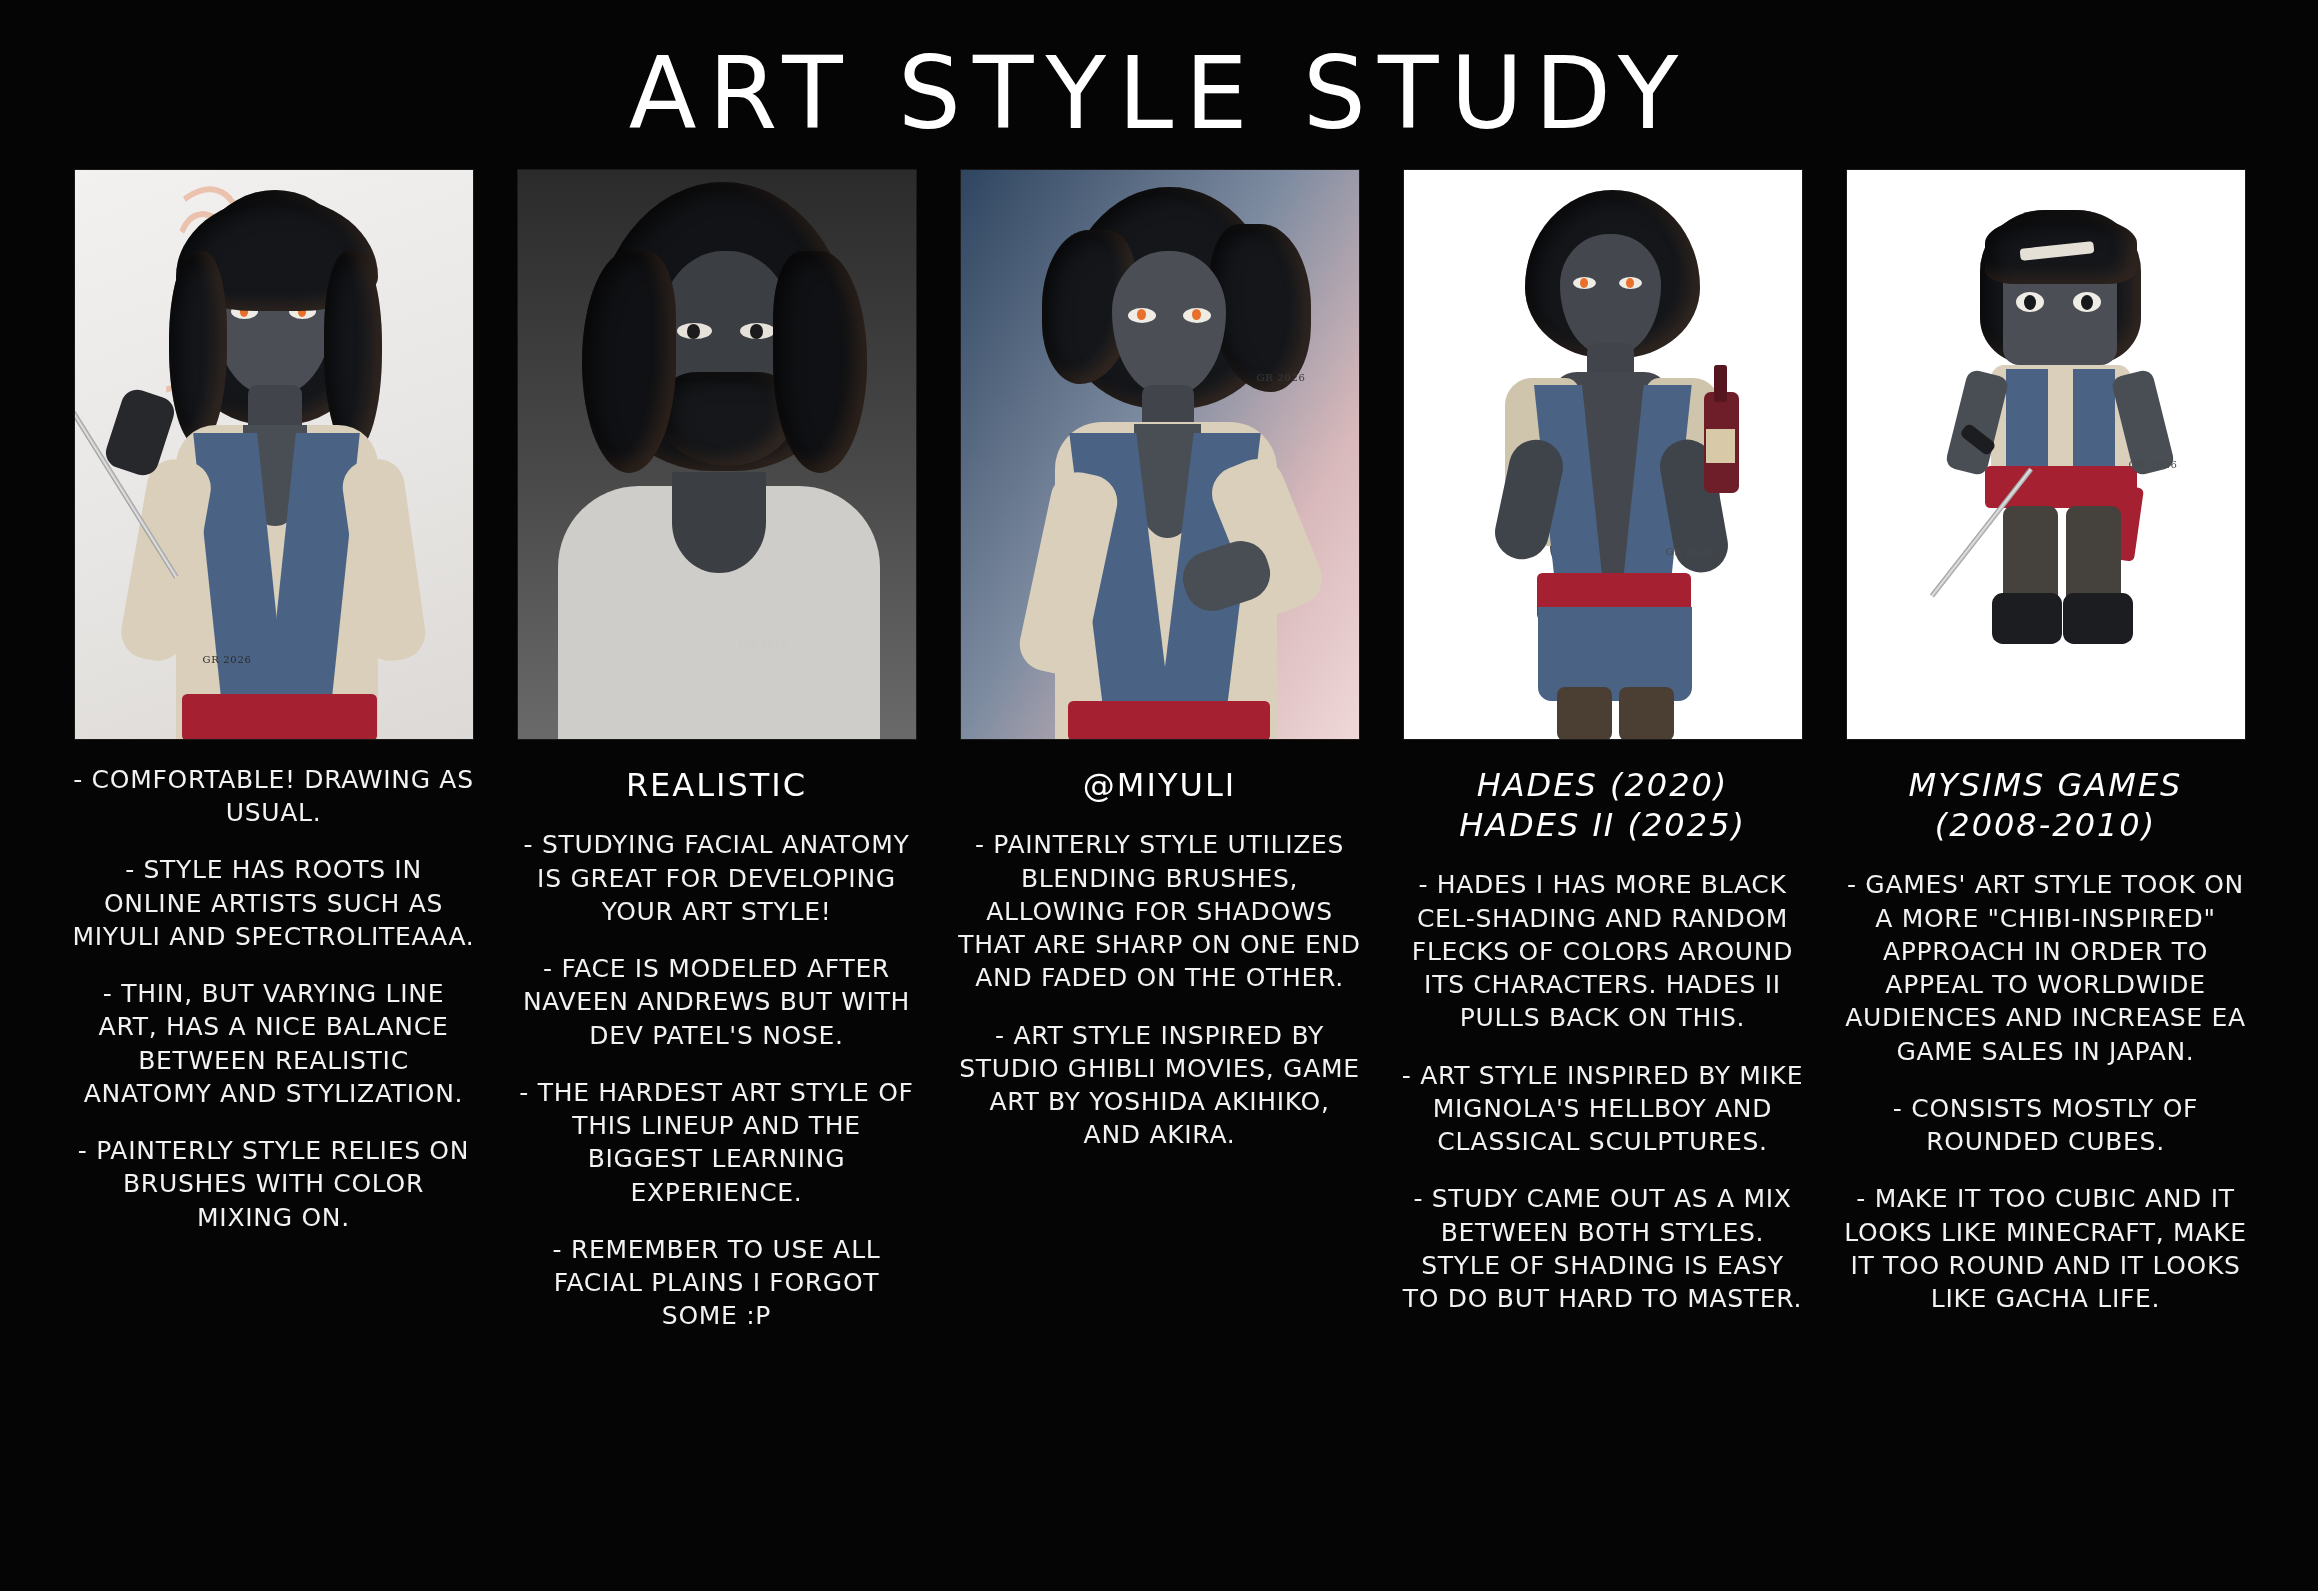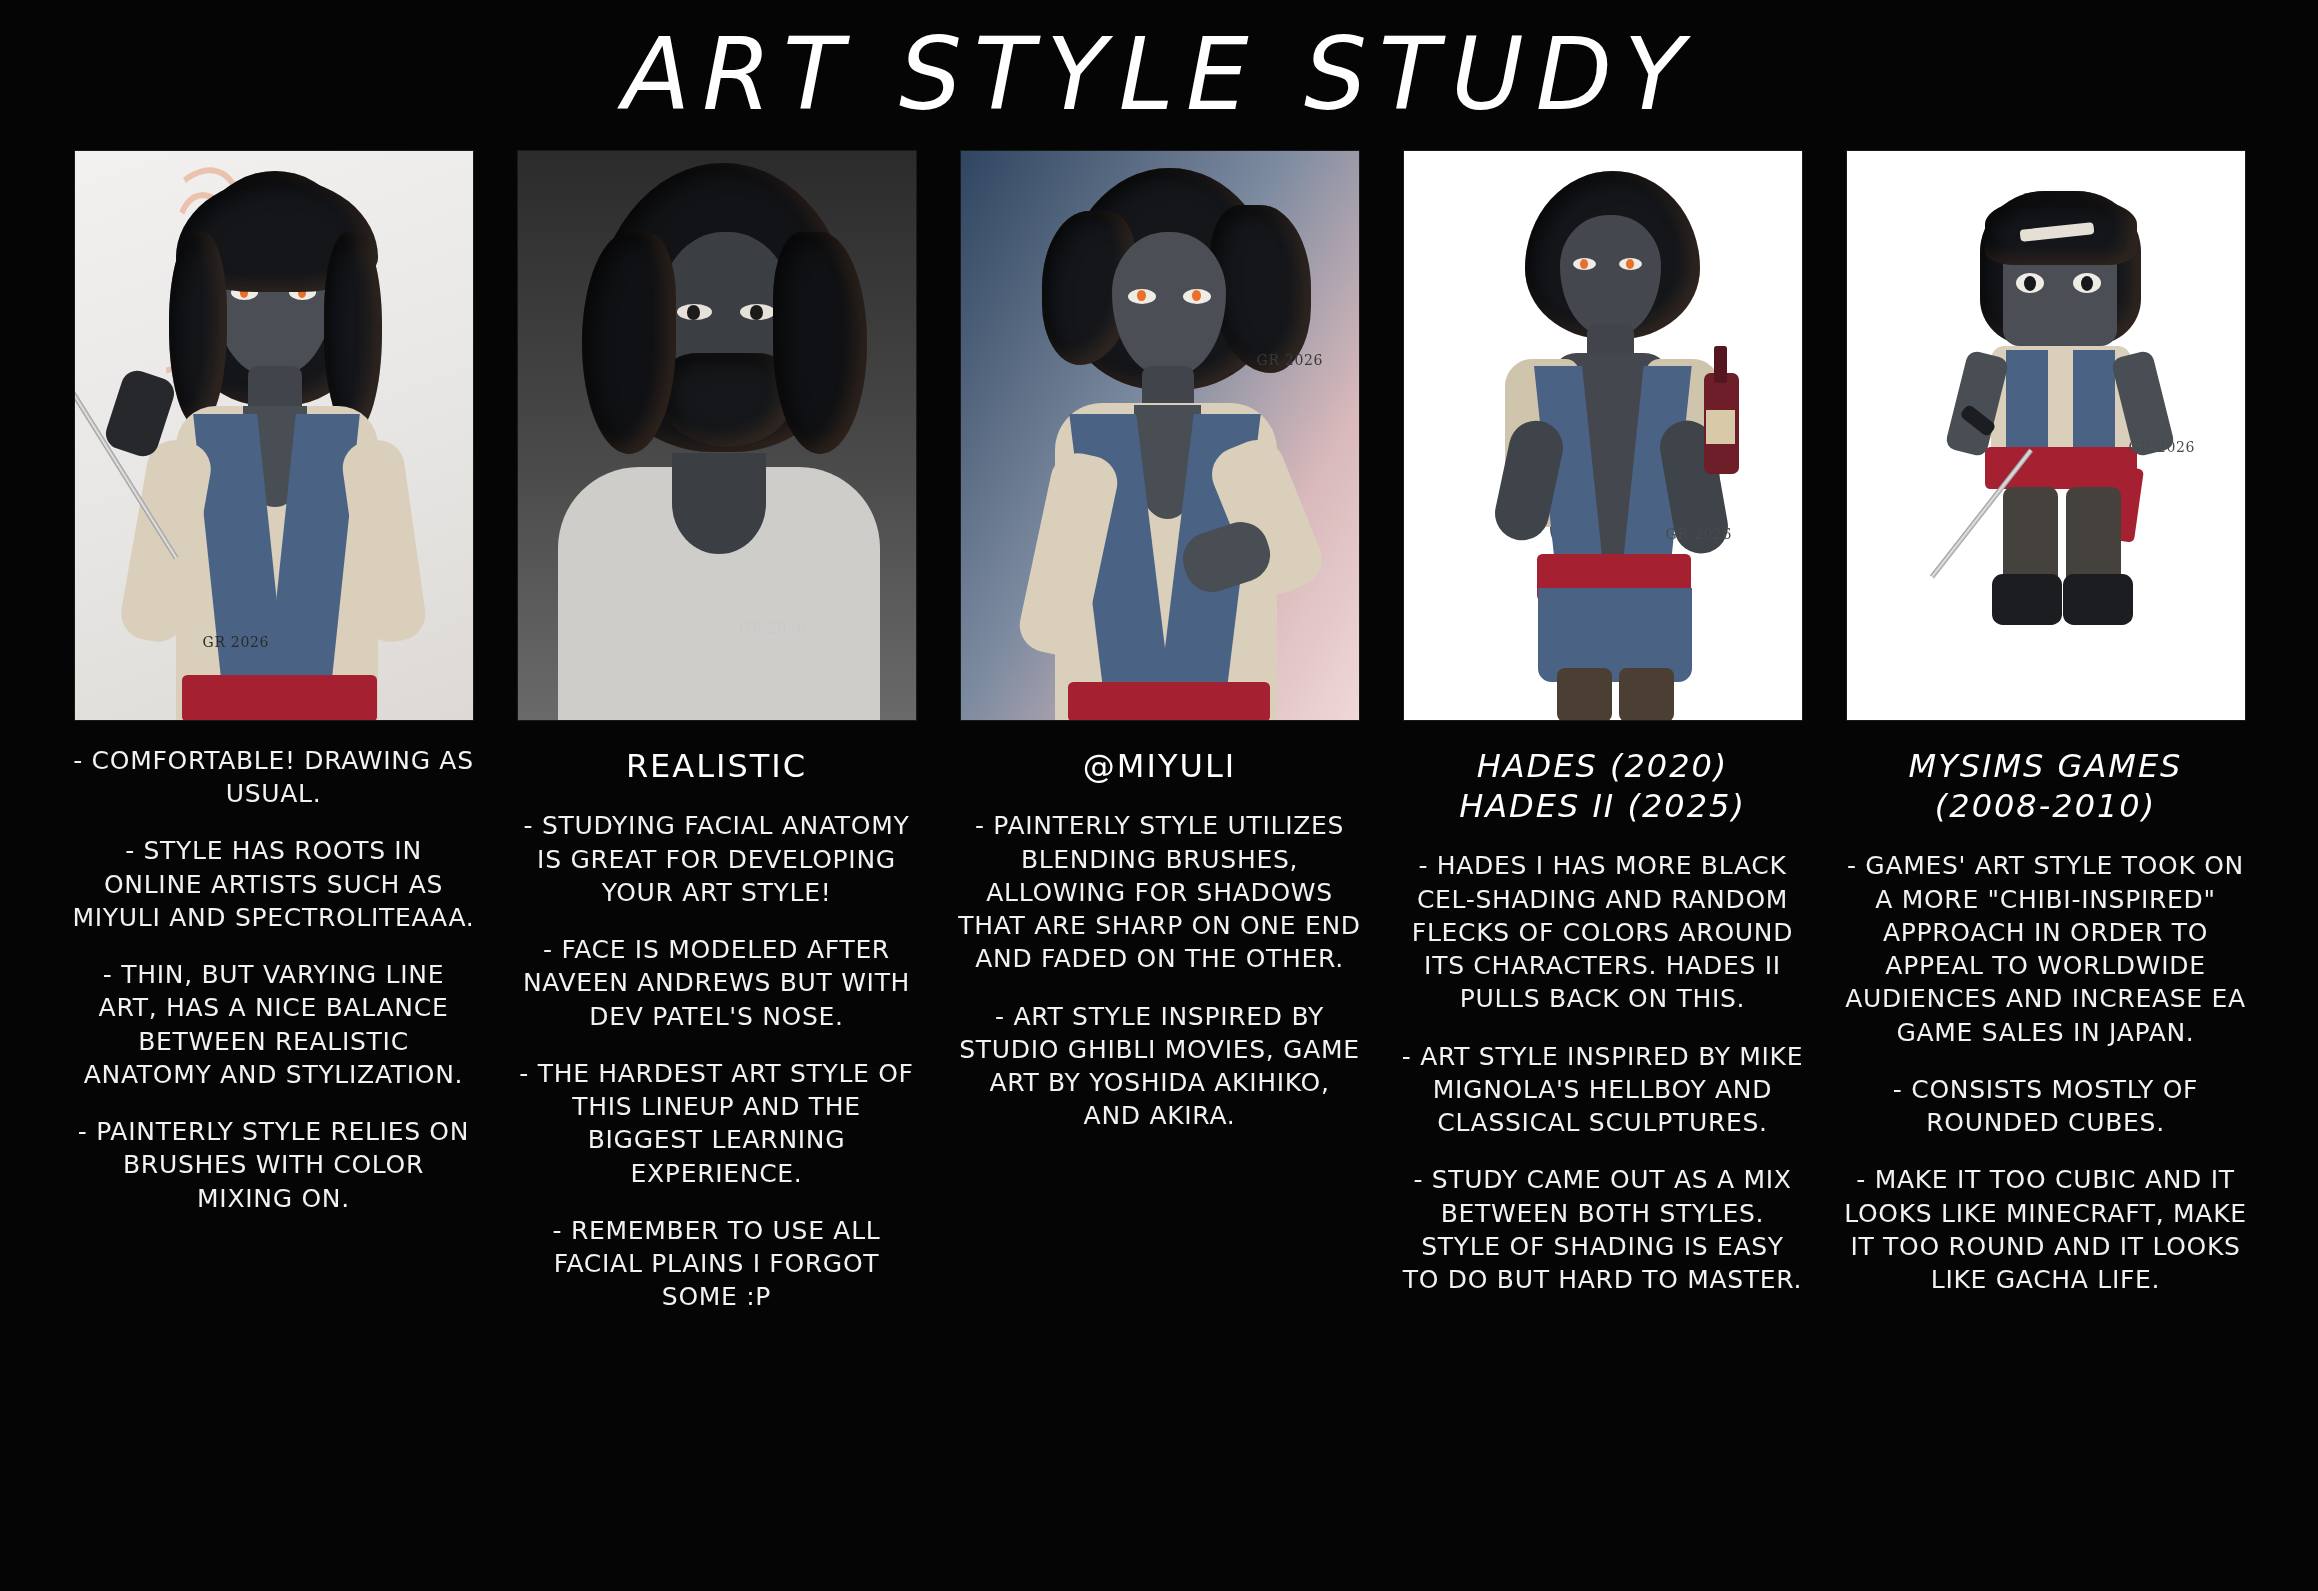--- a/index.html
+++ b/index.html
@@ -20,30 +20,29 @@
     width: 2319px;
     height: 1591px;
     background: #050505;
     position: relative;
     display: flex;
     flex-direction: column;
     align-items: center;
   }
 
   .main-title {
-    margin-top: 23px;
+    margin-top: 42px;
     font-family: "DejaVu Sans", sans-serif;
     font-size: 99px;
     letter-spacing: 12px;
     font-weight: 400;
     color: #ffffff;
     text-align: center;
     line-height: 1.05;
     text-transform: uppercase;
-    font-style: italic;
   }
 
   .columns {
     margin-top: 23px;
     width: 2319px;
     display: flex;
     justify-content: center;
     gap: 0px;
     padding: 0 47px;
   }
@@ -91,21 +90,21 @@
     white-space: pre-line;
   }
   .note:last-child { margin-bottom: 0; }
 
   
   .bg { position: absolute; inset: 0; }
   .fig { position: absolute; inset: 0; }
 
   .sig {
     position: absolute;
-    font-size: 14px;
+    font-size: 10px;
     color: #2a2a2a;
     letter-spacing: 0.7px;
     line-height: 1.1;
     text-align: center;
     font-family: "DejaVu Serif", serif;
   }
 
   
   .hair {
     position: absolute;

